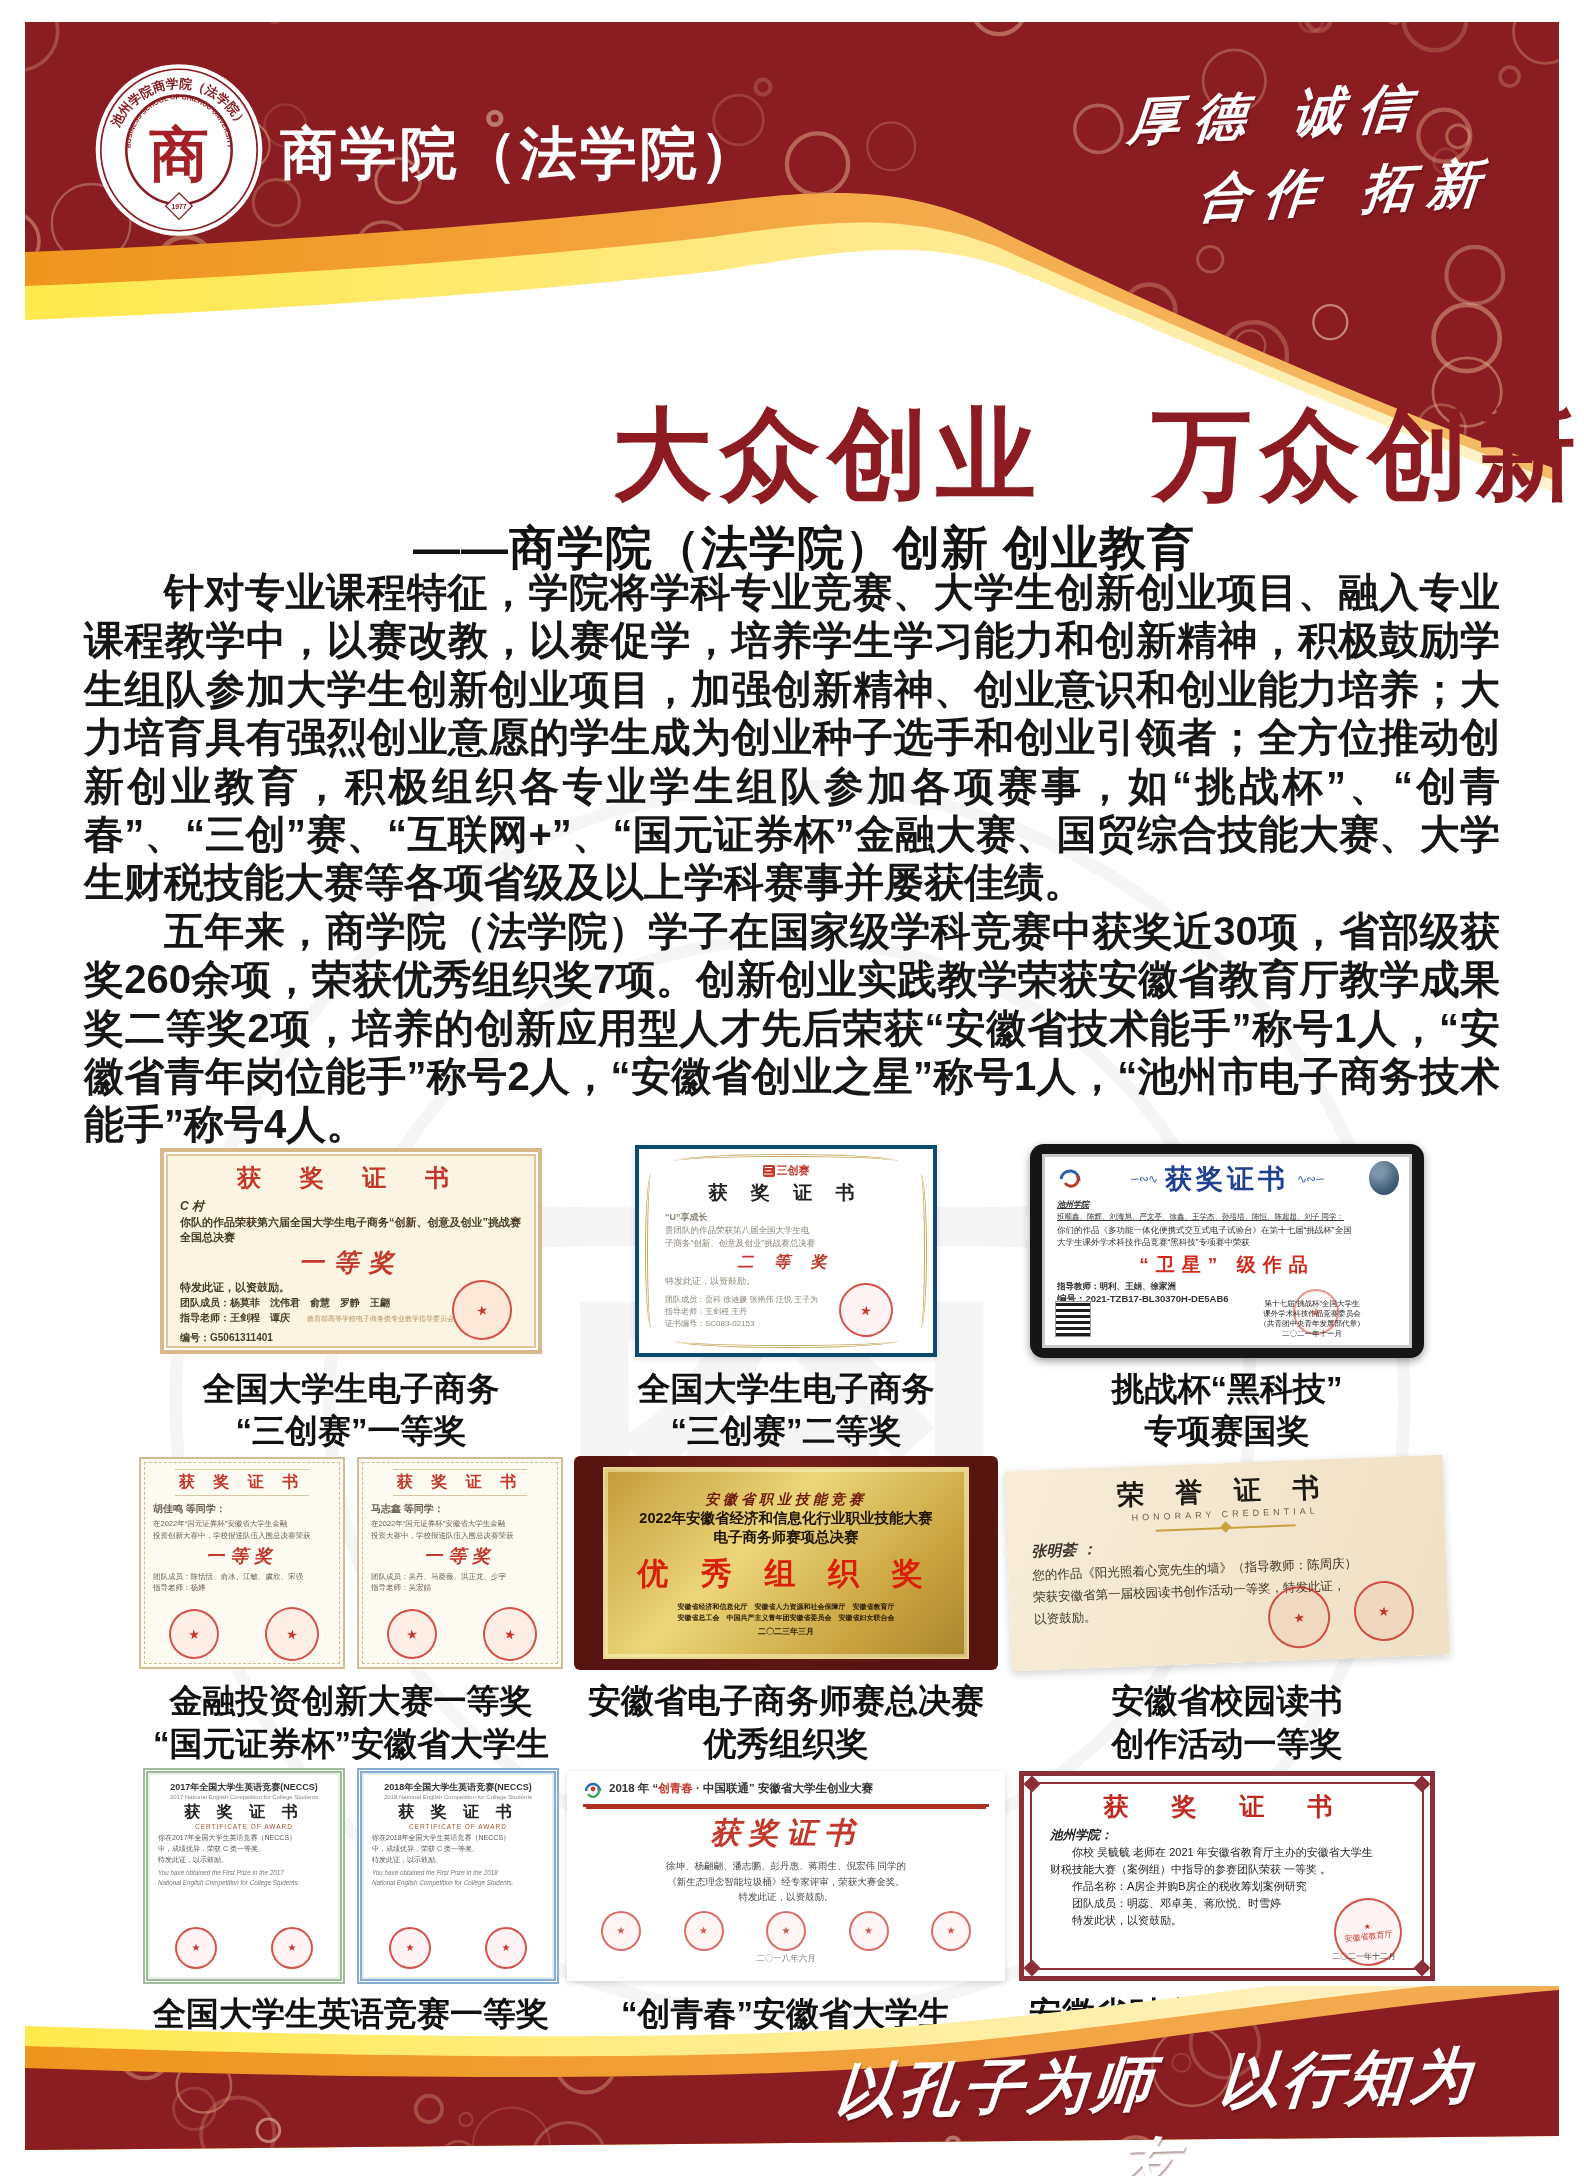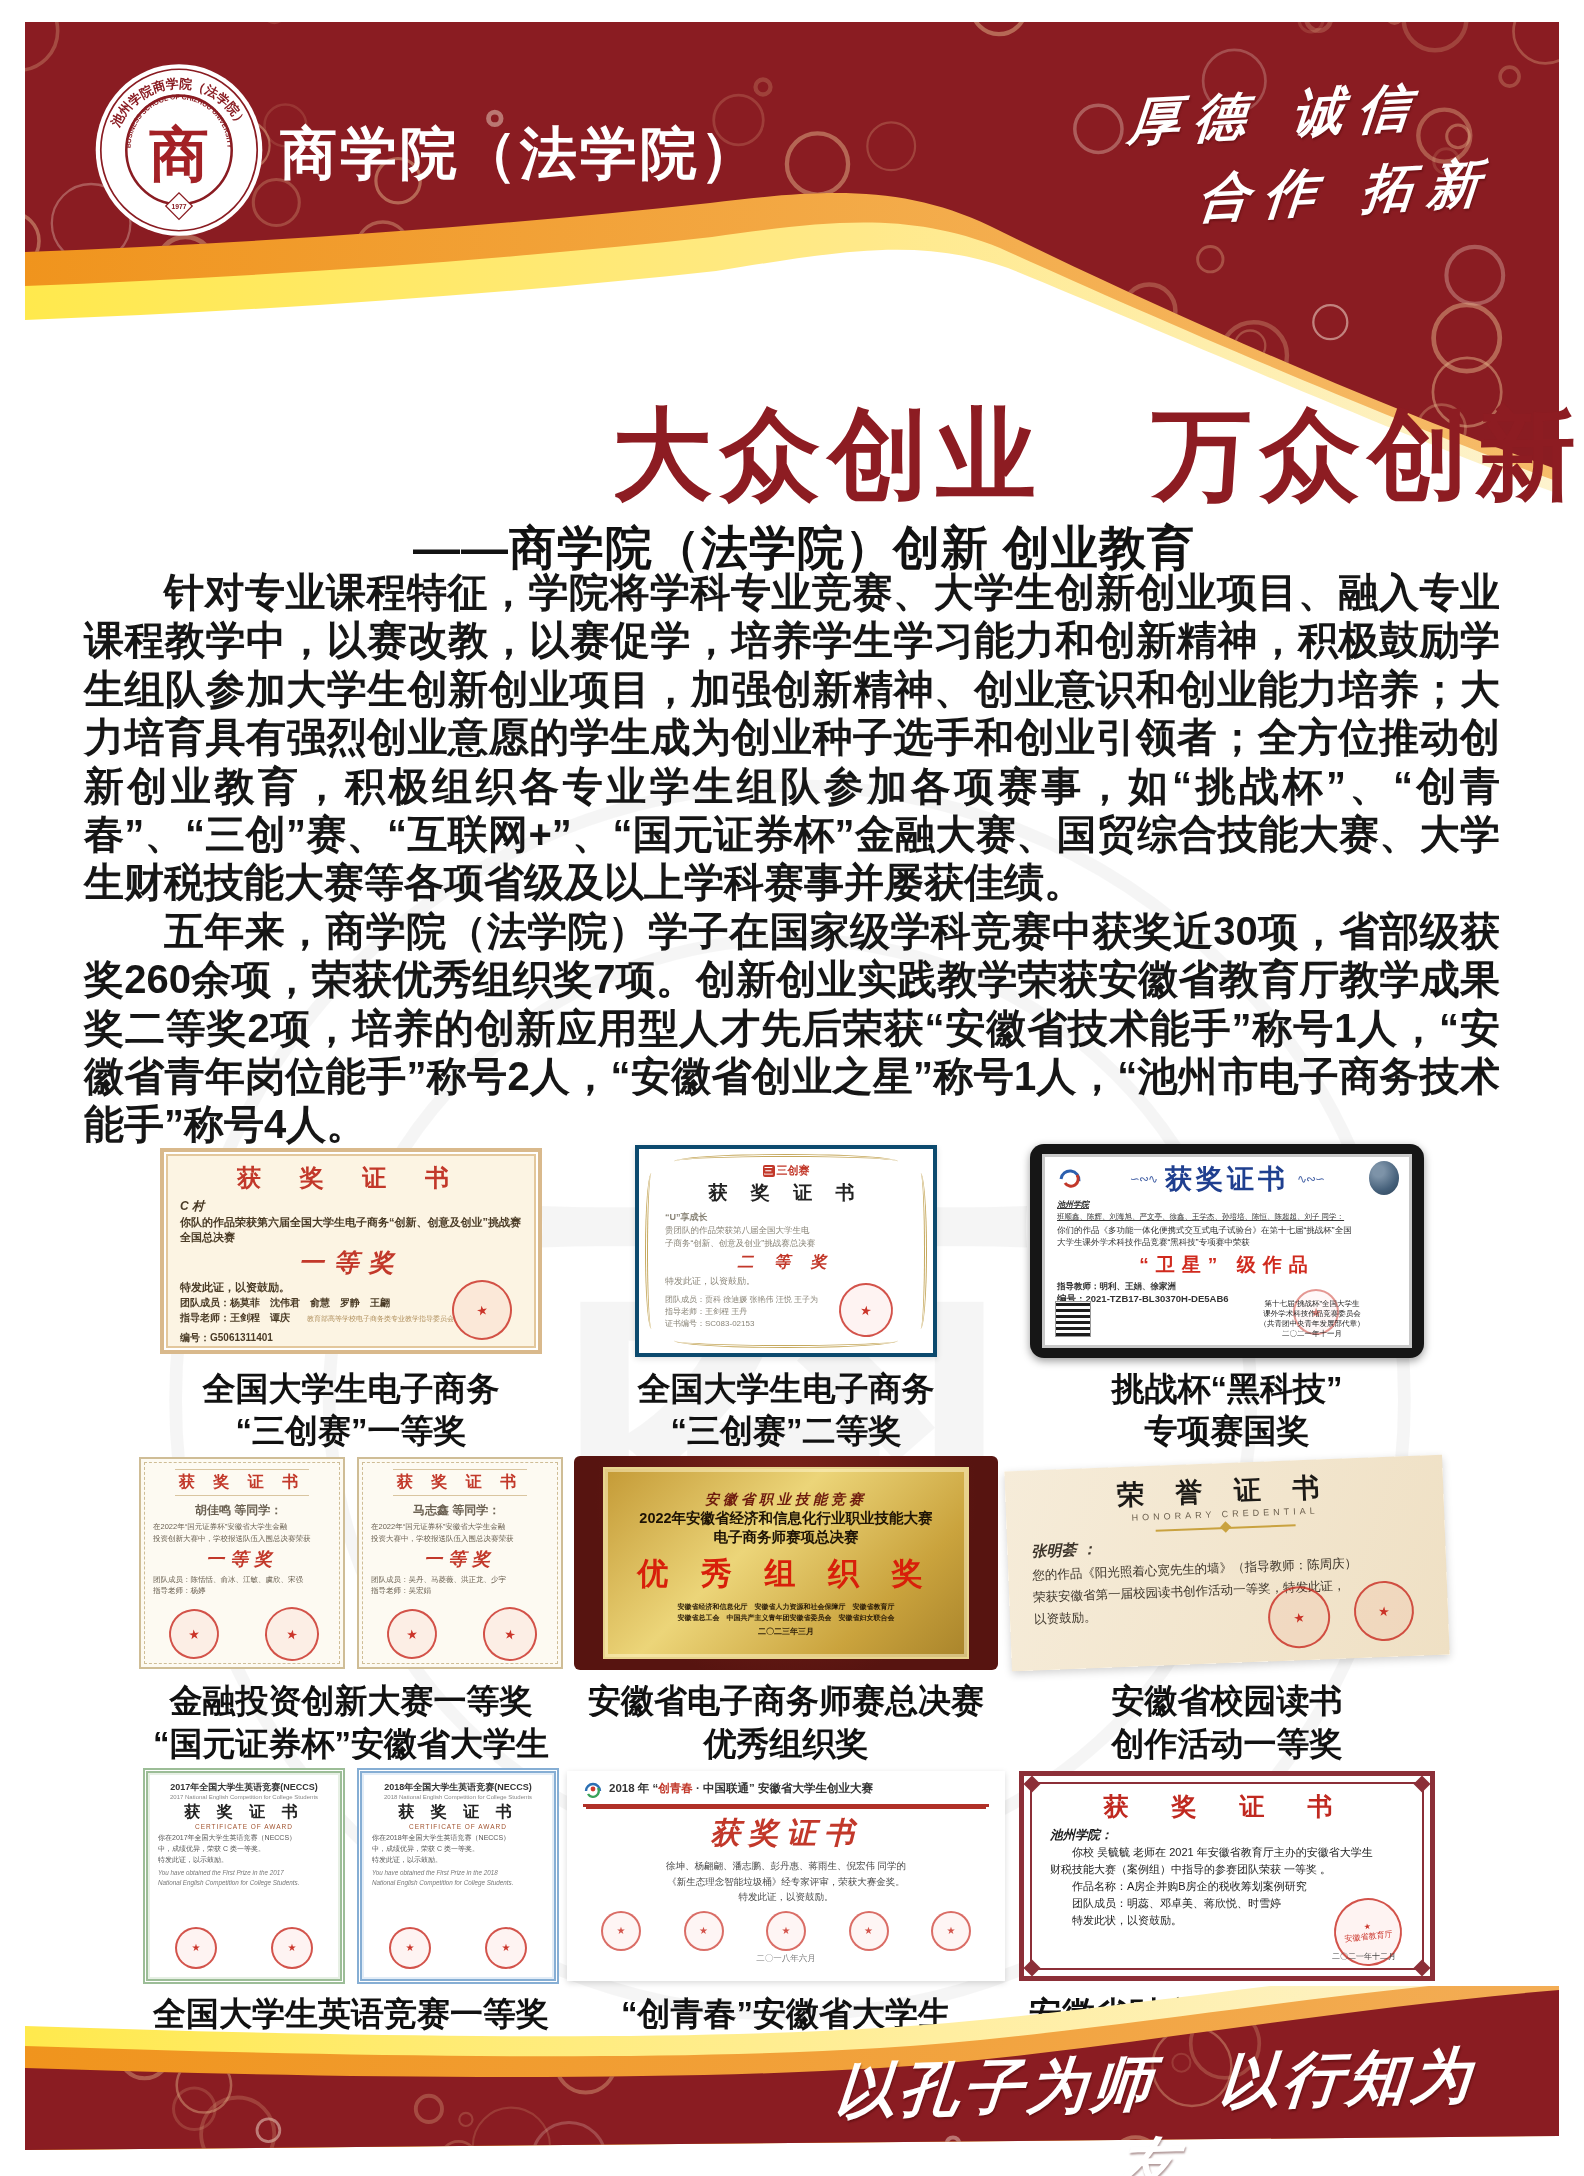--- a/index.html
+++ b/index.html
@@ -95,21 +95,21 @@
                  repeating-linear-gradient(90deg,#1c1c1c 0 3px,rgba(255,255,255,0) 3px 6px);}
   .c3-committee{position:absolute;right:8px;bottom:6px;width:178px;font-size:7.5px;line-height:1.35;text-align:center;color:#222;}
   .seal-c3{position:absolute;right:70px;bottom:10px;width:42px;height:42px;opacity:.6;}
 
   
   .c4{position:relative;width:206px;height:212px;background:#fdfaf2;border:2px solid #cfbd96;
       outline:1px dashed #cfbd96;outline-offset:-6px;padding:10px 12px;box-sizing:border-box;
       text-align:center;color:#6b6152;}
   .c4-title{color:#c2382a;font-weight:900;font-size:16px;letter-spacing:7px;
             border-top:1px solid #d9c5a0;border-bottom:1px solid #d9c5a0;display:inline-block;padding:2px 4px;}
-  .c4-recipient{text-align:left;font-size:12px;font-weight:bold;margin-top:6px;margin-left:42px;}
+  .c4-recipient{text-align:left;font-size:10px;font-weight:bold;margin-top:6px;}
   .c4-body{text-align:left;font-size:7.5px;line-height:1.5;margin-top:2px;}
   .c4-award{color:#c2382a;font-weight:900;font-style:italic;font-size:18px;letter-spacing:6px;margin:3px 0;}
   .c4-small{text-align:left;font-size:7.5px;line-height:1.5;}
   .c4 .s1{position:absolute;left:28px;bottom:8px;width:46px;height:46px;transform:rotate(-6deg);}
   .c4 .s2{position:absolute;right:24px;bottom:6px;width:50px;height:50px;transform:rotate(10deg);}
 
   
   .c5{width:424px;height:214px;background:radial-gradient(circle at 50% 20%,#7c231a,#571410 70%);
       display:flex;align-items:center;justify-content:center;border-radius:6px;}
   .c5-plaque{width:366px;height:192px;background:linear-gradient(135deg,#c49a36,#ecd579 40%,#caa33d 75%,#a9842b);

